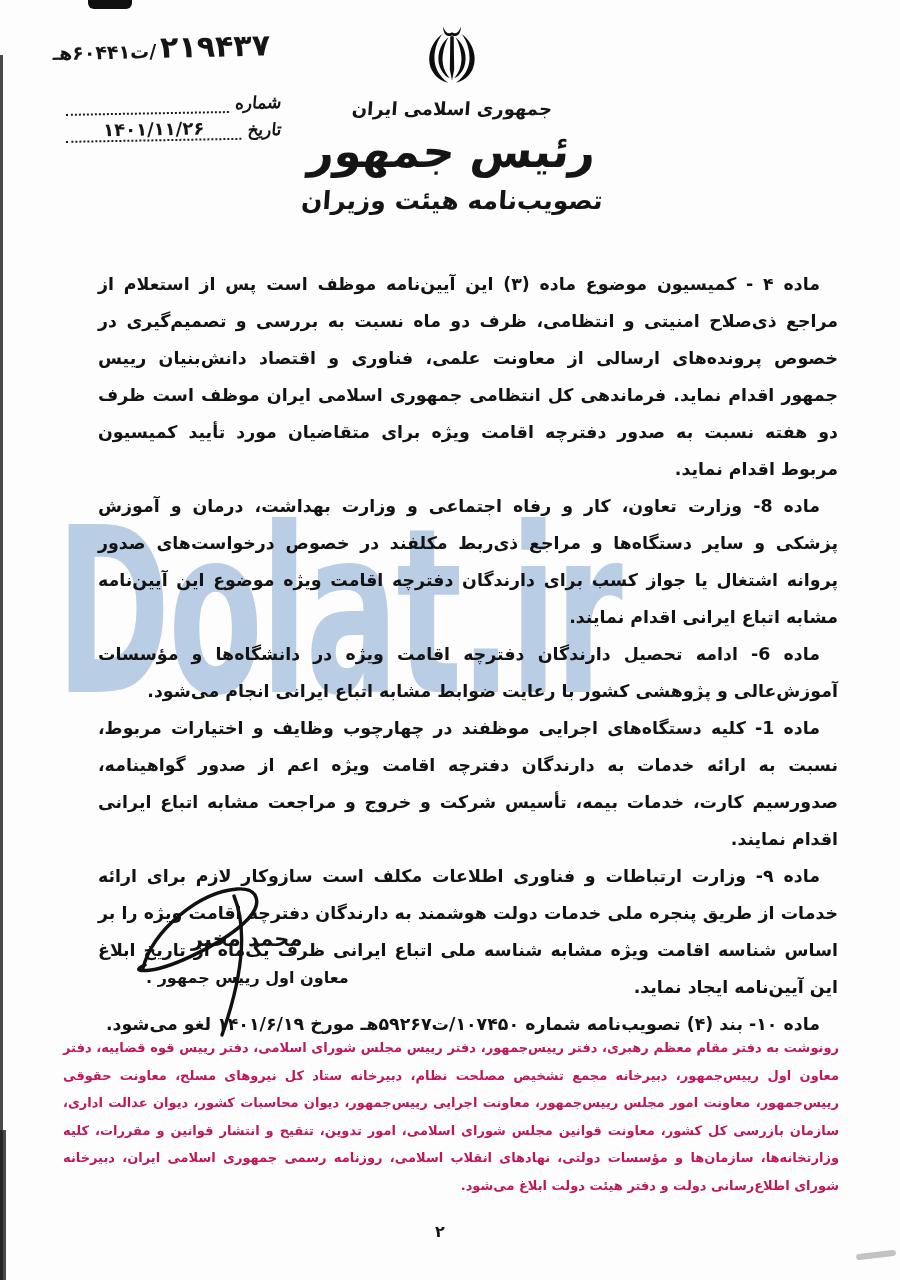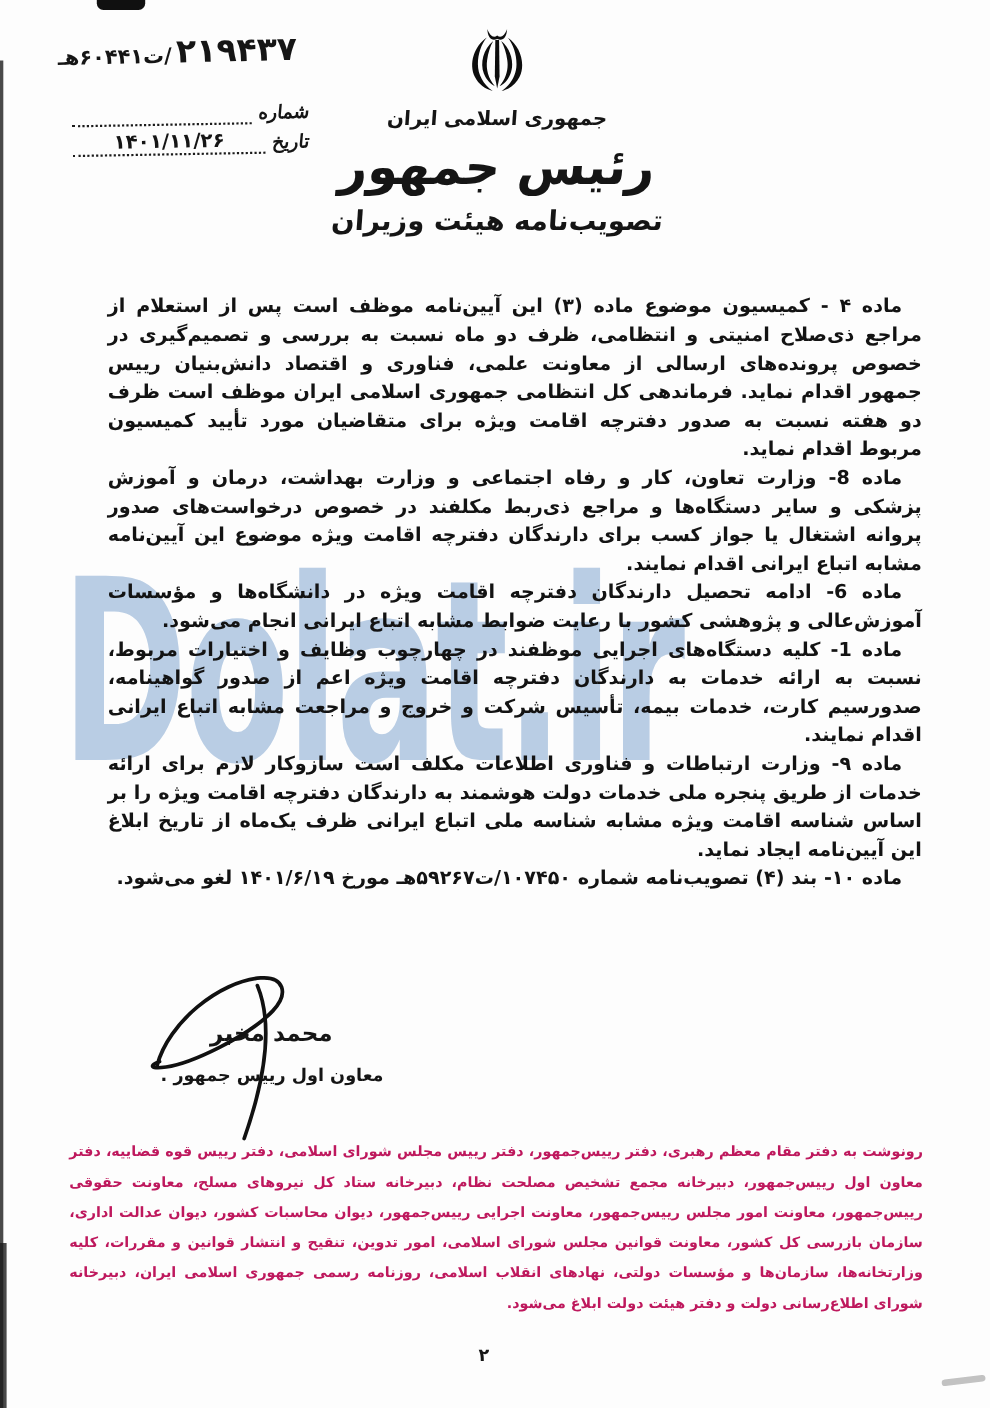--- a/index.html
+++ b/index.html
@@ -37,21 +37,21 @@
   
   .letterhead{position:absolute;left:300px;top:20px;width:304px;z-index:2;text-align:center;direction:rtl;}
   .emblem{display:block;margin:0 auto 4px auto;}
   .lh-country{font-size:18px;font-weight:bold;transform:skewX(-4deg);}
   .lh-office{font-size:45px;font-weight:bold;line-height:1.45;transform:skewX(-5deg);letter-spacing:-1px;}
   .lh-doctype{font-size:25px;font-weight:bold;transform:skewX(-4deg);margin-top:2px;}
   
   .body-text{
     position:absolute;left:98px;top:266px;width:740px;z-index:2;
     direction:rtl;text-align:justify;text-justify:inter-word;
-    font-size:17.4px;line-height:26px;font-weight:bold;color:#131313;
+    font-size:17.4px;line-height:37px;font-weight:bold;color:#131313;
   }
   .body-text p{margin:0;text-indent:18px;}
   .body-text p:last-child{text-align:right;}
   
   .sig-scribble{position:absolute;left:125px;top:878px;z-index:3;}
   .sig-name{position:absolute;left:191px;top:927px;z-index:2;font-size:21px;font-weight:bold;direction:rtl;white-space:nowrap;}
   .sig-role{position:absolute;left:146px;top:968px;z-index:2;font-size:16px;font-weight:bold;direction:rtl;white-space:nowrap;}
   
   .distribution{
     position:absolute;left:63px;top:1034px;width:776px;z-index:2;

